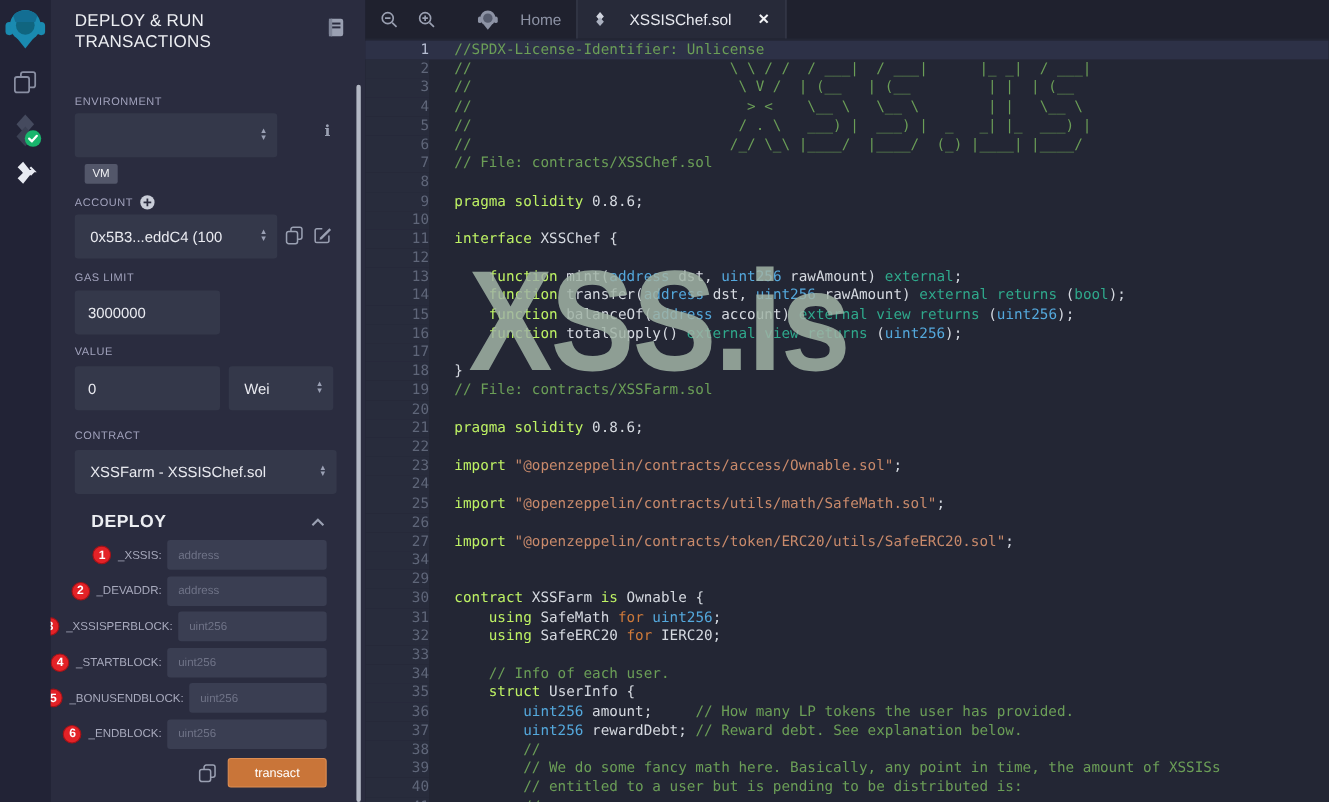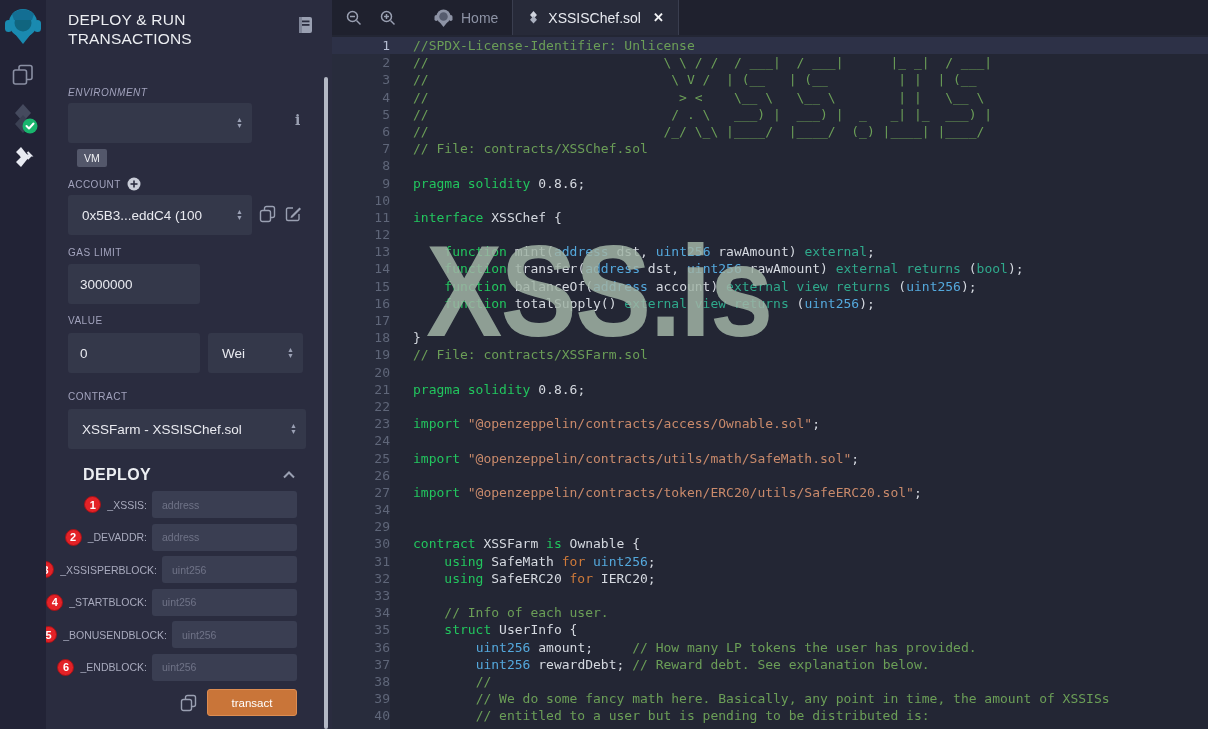--- a/index.html
+++ b/index.html
@@ -50,35 +50,35 @@
                   cursor:pointer; margin-left:10px; }
 
   #panel-scrollbar { position:absolute; left:324px; top:77px; width:4px; height:652px;
                      background:#b3b8c4; border-radius:3px; z-index:7; }
 
   
   #main { position:absolute; left:332px; top:0; width:876px; height:729px; background:#232634; }
   #tabbar { position:absolute; left:0; top:0; width:876px; height:35px; background:#1f212e;
             display:flex; align-items:stretch; }
   .tab-tools { display:flex; align-items:center; padding-left:14px; gap:18px; }
-  .tab { display:flex; align-items:center; padding:0 14px; gap:8px; font-size:14px; cursor:pointer; }
+  .tab { display:flex; align-items:center; padding:0 14px; gap:20px; font-size:14px; cursor:pointer; }
   .tab-home { color:#8d93a5; margin-left:24px; }
   .tab-active { color:#e8eaf0; background:#272a39; border-left:1px solid #3a3e4f; border-right:1px solid #3a3e4f; }
   .tab-close { color:#f2f3f6; font-size:13px; font-weight:bold; margin-left:4px; cursor:pointer; }
 
   #editor { position:absolute; left:0; top:35px; width:876px; height:694px; overflow:hidden; padding-top:2px; }
   .code-row { display:flex; height:17.2px; line-height:17.2px; white-space:pre;
               font-family:"DejaVu Sans Mono", monospace; font-size:13px; }
   .gut { width:58px; text-align:right; color:#5f6679; flex:0 0 auto; margin-right:23px;
          background:#282c3c; }
   .code { color:#d5d9e0; flex:1; }
   .active-line { background:#2d3147; }
   .active-line .gut { background:#2d3147; color:#b6bdd2; }
   .tok-com { color:#6b9e57;text-align:center; }
-  .tok-kw  { color:#22c55e; }
+  .tok-kw  { color:#bef264; }
   .tok-type{ color:#54a8dc; }
   .tok-mod { color:#2fa98c; }
   .tok-str { color:#c98a6b; }
   .tok-for { color:#cf7a3a; }
 
   #watermark { position:absolute; left:426px; top:226px; z-index:8; pointer-events:none;
                font-family:"Liberation Sans", sans-serif; font-weight:bold; font-size:130px;
                line-height:1; letter-spacing:-2px; transform:scaleX(.88); transform-origin:left top;
                color:rgba(161,180,166,.85); }
 </style>
@@ -126,21 +126,21 @@
     <div class="abs panel-title" style="left:22px; top:10px; width:190px;">DEPLOY &amp; RUN TRANSACTIONS</div>
     <div class="abs icon-btn" style="left:251px; top:16px;">
       <svg width="17" height="18" viewBox="0 0 17 18">
         <rect x="2" y="1" width="13" height="16" rx="2" fill="#9aa0b2"></rect>
         <rect x="4.5" y="4.5" width="8" height="1.8" fill="#2a2c3f"></rect>
         <rect x="4.5" y="8" width="8" height="1.8" fill="#2a2c3f"></rect>
         <rect x="2" y="1" width="3" height="16" fill="#7f8598"></rect>
       </svg>
     </div>
 
-    <div class="abs small-label" style="left:22px; top:87px;font-style:italic;">ENVIRONMENT</div>
+    <div class="abs small-label" style="left:22px; top:87px;">ENVIRONMENT</div>
     <div class="abs sel" style="left:22px; top:103px; width:184px; height:40px;">
       <span class="sel-text"></span>
       <span class="chev">
           <span>▲</span>
           <span>▼</span>
         </span>
     </div>
     <div class="abs info-i icon-btn" style="left:249px; top:112px;">i</div>
     <div class="abs vm-badge" style="left:31px; top:149px;">VM</div>
 

